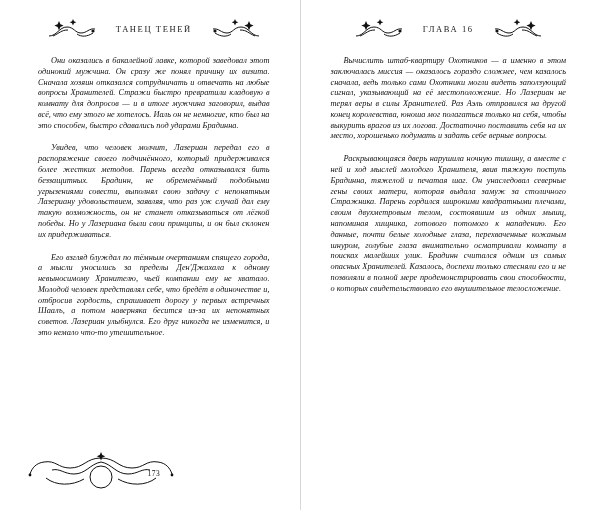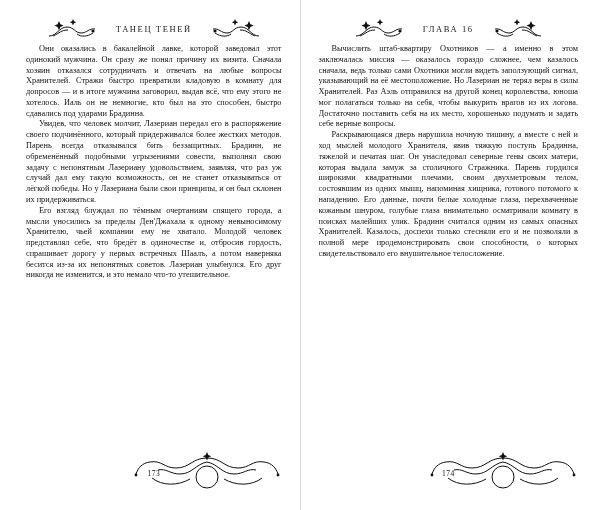--- a/index.html
+++ b/index.html
@@ -61,31 +61,32 @@
     flex: 1 1 auto;
     font-size: 8.3px;
     line-height: 1.30;
     text-align: justify;
     color: #111;
     hyphens: auto;
     -webkit-hyphens: auto;
     overflow: hidden;
   }
   .body-text p {
-    margin: 0;
+    margin: 12px;
     text-indent: 13px;
+    font-style: italic;
   }
 
   
   .footer {
     height: 56px;
     position: relative;
     display: flex;
     align-items: flex-end;
-    justify-content: flex-end;
+    justify-content: flex-start;
     padding-bottom: 4px;
   }
   .folio {
     position: absolute;
     left: 50%;
     transform: translateX(-50%);
     bottom: 22px;
     font-size: 7.5px;
     color: #111;
     letter-spacing: 0.5px;
@@ -203,36 +204,15 @@
           </svg>
         </span>
       </div>
     </div>
 
     <div class="body-text">
       <p>Вычислить штаб-квартиру Охотников — а именно в этом заключалась миссия — оказалось гораздо сложнее, чем казалось сначала, ведь только сами Охотники могли видеть заползующий сигнал, указывающий на её местоположение. Но Лазериан не терял веры в силы Хранителей. Раз Аэль отправился на другой конец королевства, юноша мог полагаться только на себя, чтобы выкурить врагов из их логова. Достаточно поставить себя на их место, хорошенько подумать и задать себе верные вопросы.</p>
       <p>Раскрывающаяся дверь нарушила ночную тишину, а вместе с ней и ход мыслей молодого Хранителя, явив тяжкую поступь Брадинна, тяжелой и печатая шаг. Он унаследовал северные гены своих матери, которая выдала замуж за столичного Стражника. Парень гордился широкими квадратными плечами, своим двухметровым телом, состоявшим из одних мышц, напоминая хищника, готового потомого к нападению. Его данные, почти белые холодные глаза, перехваченные кожаным шнуром, голубые глаза внимательно осматривали комнату в поисках малейших улик. Брадинн считался одним из самых опасных Хранителей. Казалось, доспехи только стесняли его и не позволяли в полной мере продемонстрировать свои способности, о которых свидетельствовало его внушительное телосложение.</p>
     </div>
 
-    <div class="footer">
-      <span>
-        <svg width="150" height="44" viewBox="0 0 150 44">
-          <g fill="none" stroke="#111" stroke-width="1">
-            <path d="M75 6 C 60 6, 58 16, 44 16 C 32 16, 30 8, 18 10 C 10 11, 6 16, 4 22"></path>
-            <path d="M75 6 C 90 6, 92 16, 106 16 C 118 16, 120 8, 132 10 C 140 11, 144 16, 146 22"></path>
-            <path d="M75 10 C 64 12, 60 22, 48 22 C 38 22, 34 16, 26 18"></path>
-            <path d="M75 10 C 86 12, 90 22, 102 22 C 112 22, 116 16, 124 18"></path>
-            <path d="M20 26 C 30 34, 46 34, 58 27"></path>
-            <path d="M130 26 C 120 34, 104 34, 92 27"></path>
-            <circle cx="75" cy="25" r="11"></circle>
-          </g>
-          <g fill="#111">
-            <path d="M75 0 l1.3 3 3 1.3 -3 1.3 -1.3 3 -1.3-3 -3-1.3 3-1.3 z"></path>
-            <circle cx="4" cy="23" r="1.4"></circle>
-            <circle cx="146" cy="23" r="1.4"></circle>
-          </g>
-        </svg>
-      </span>
-      <span class="folio">174</span>
-    </div>
   </div>
 
 </div>
 
 </body></html>

